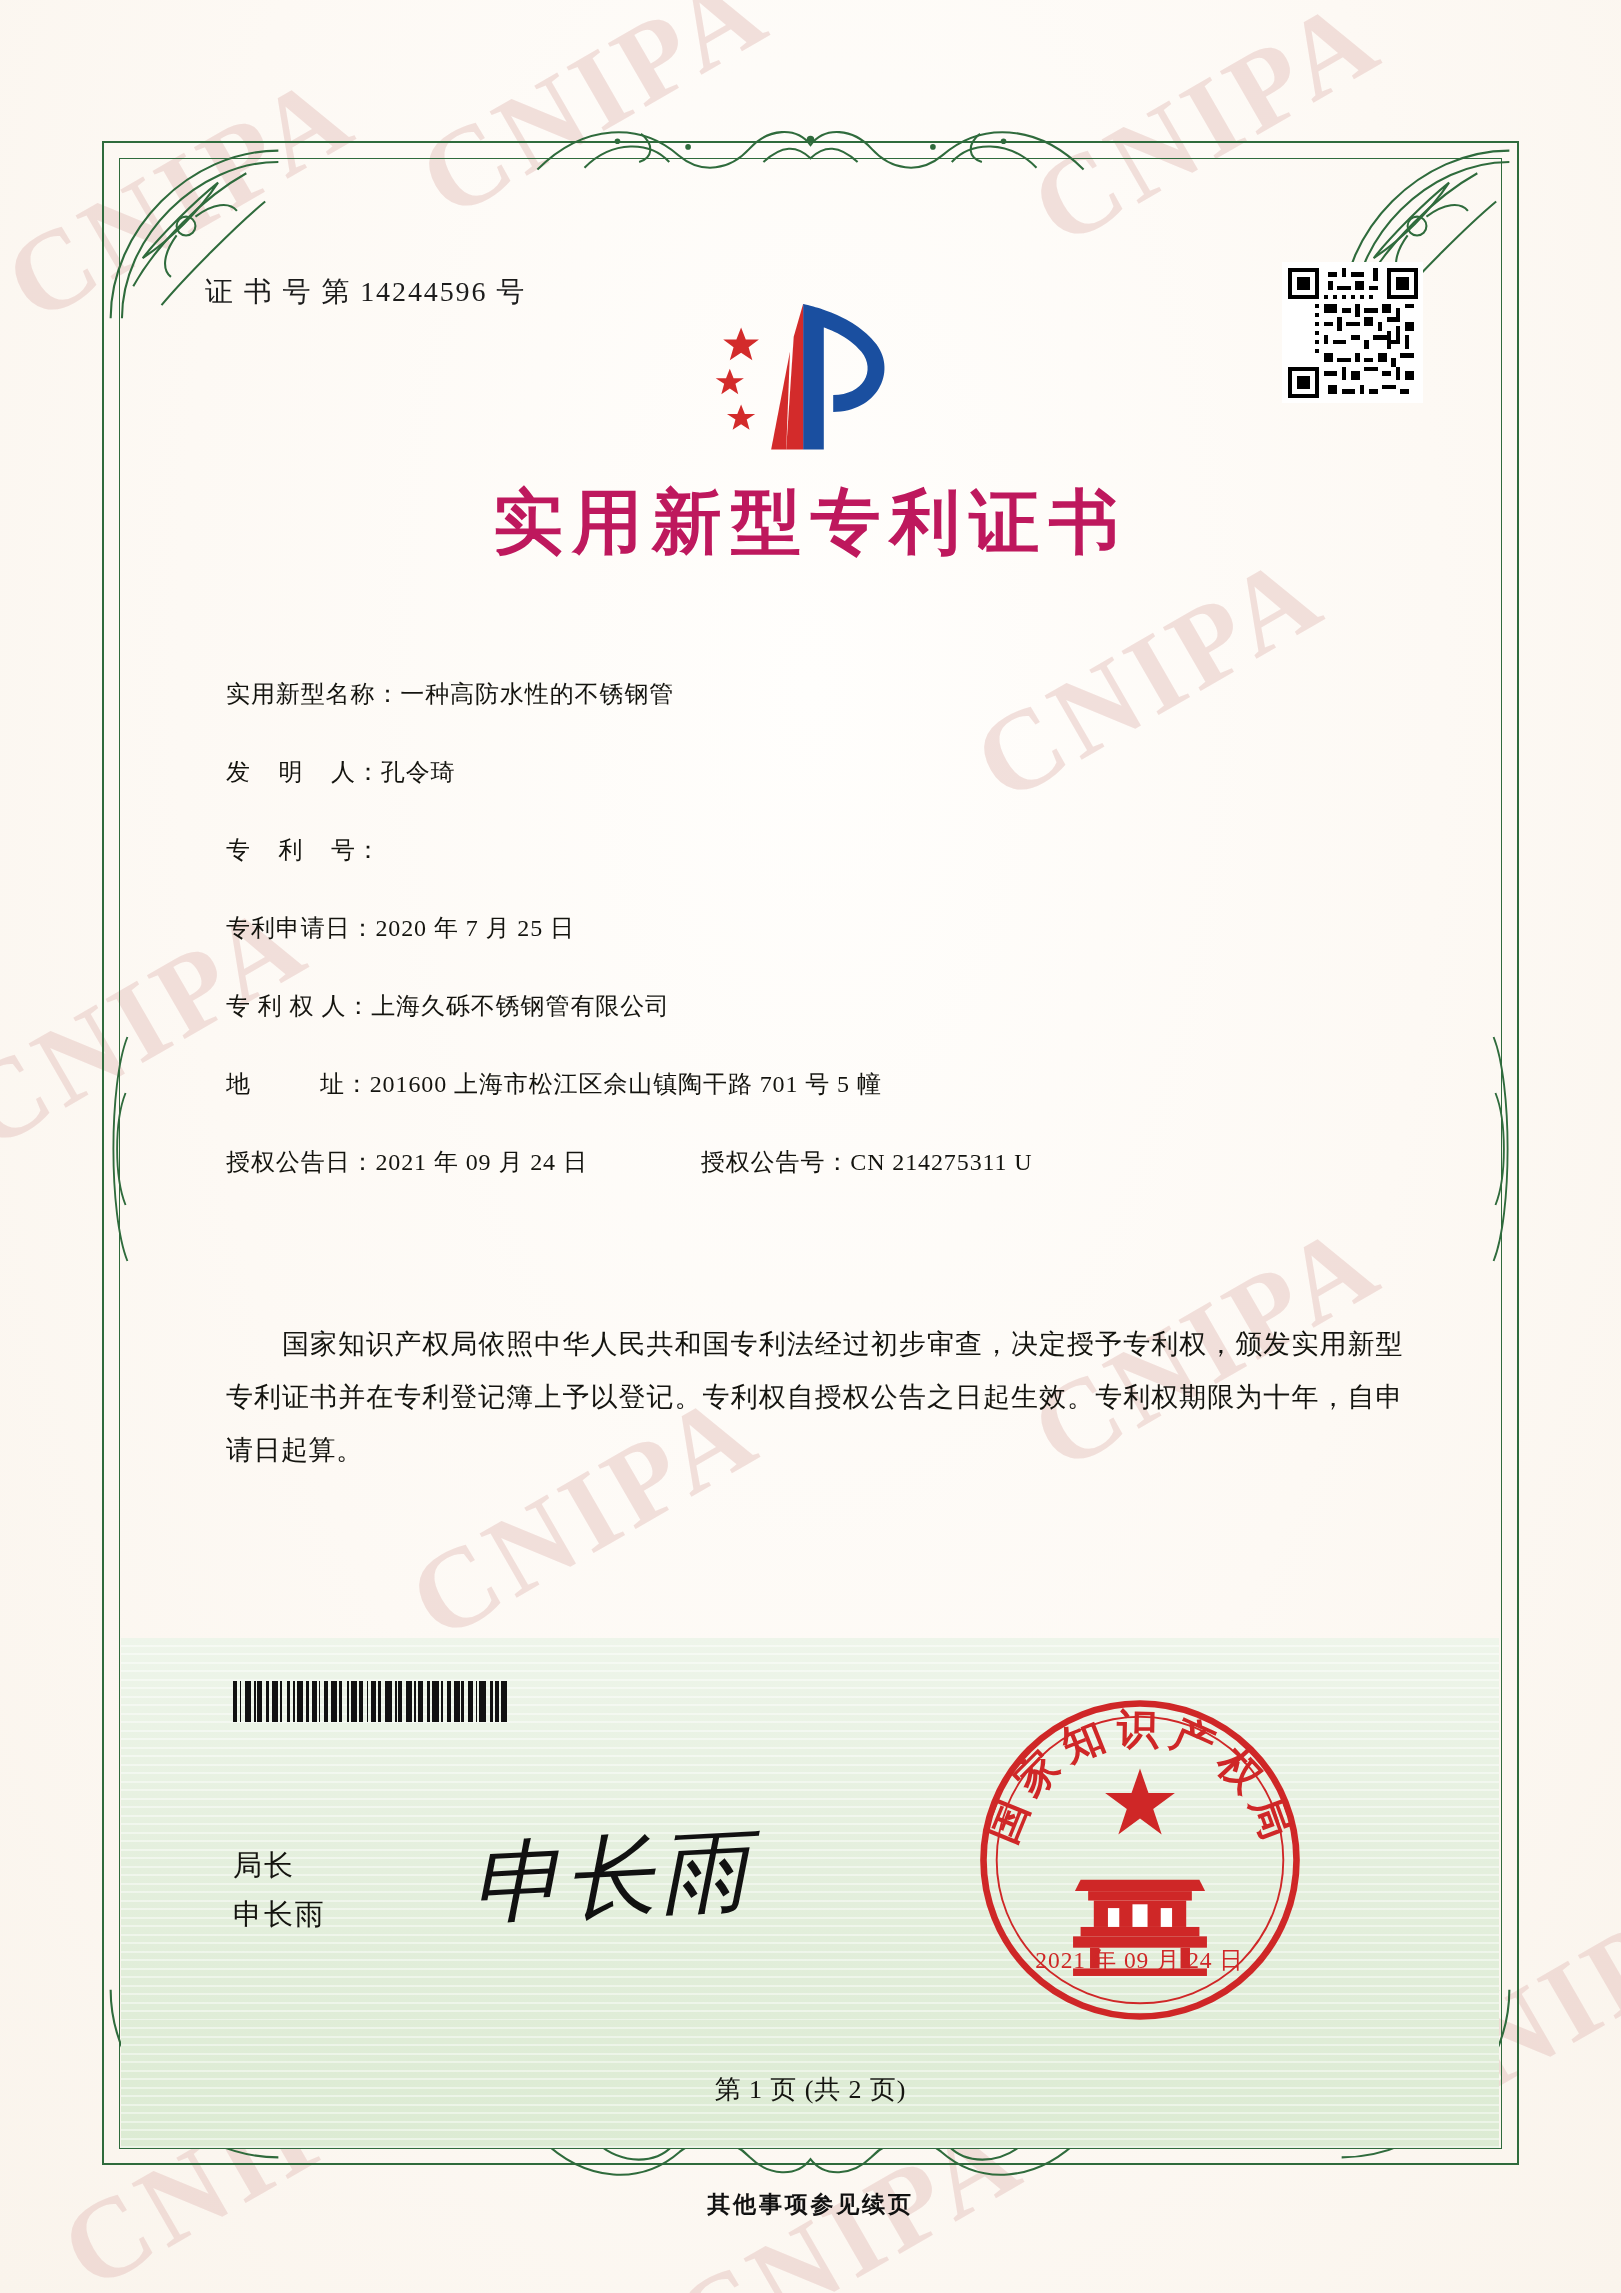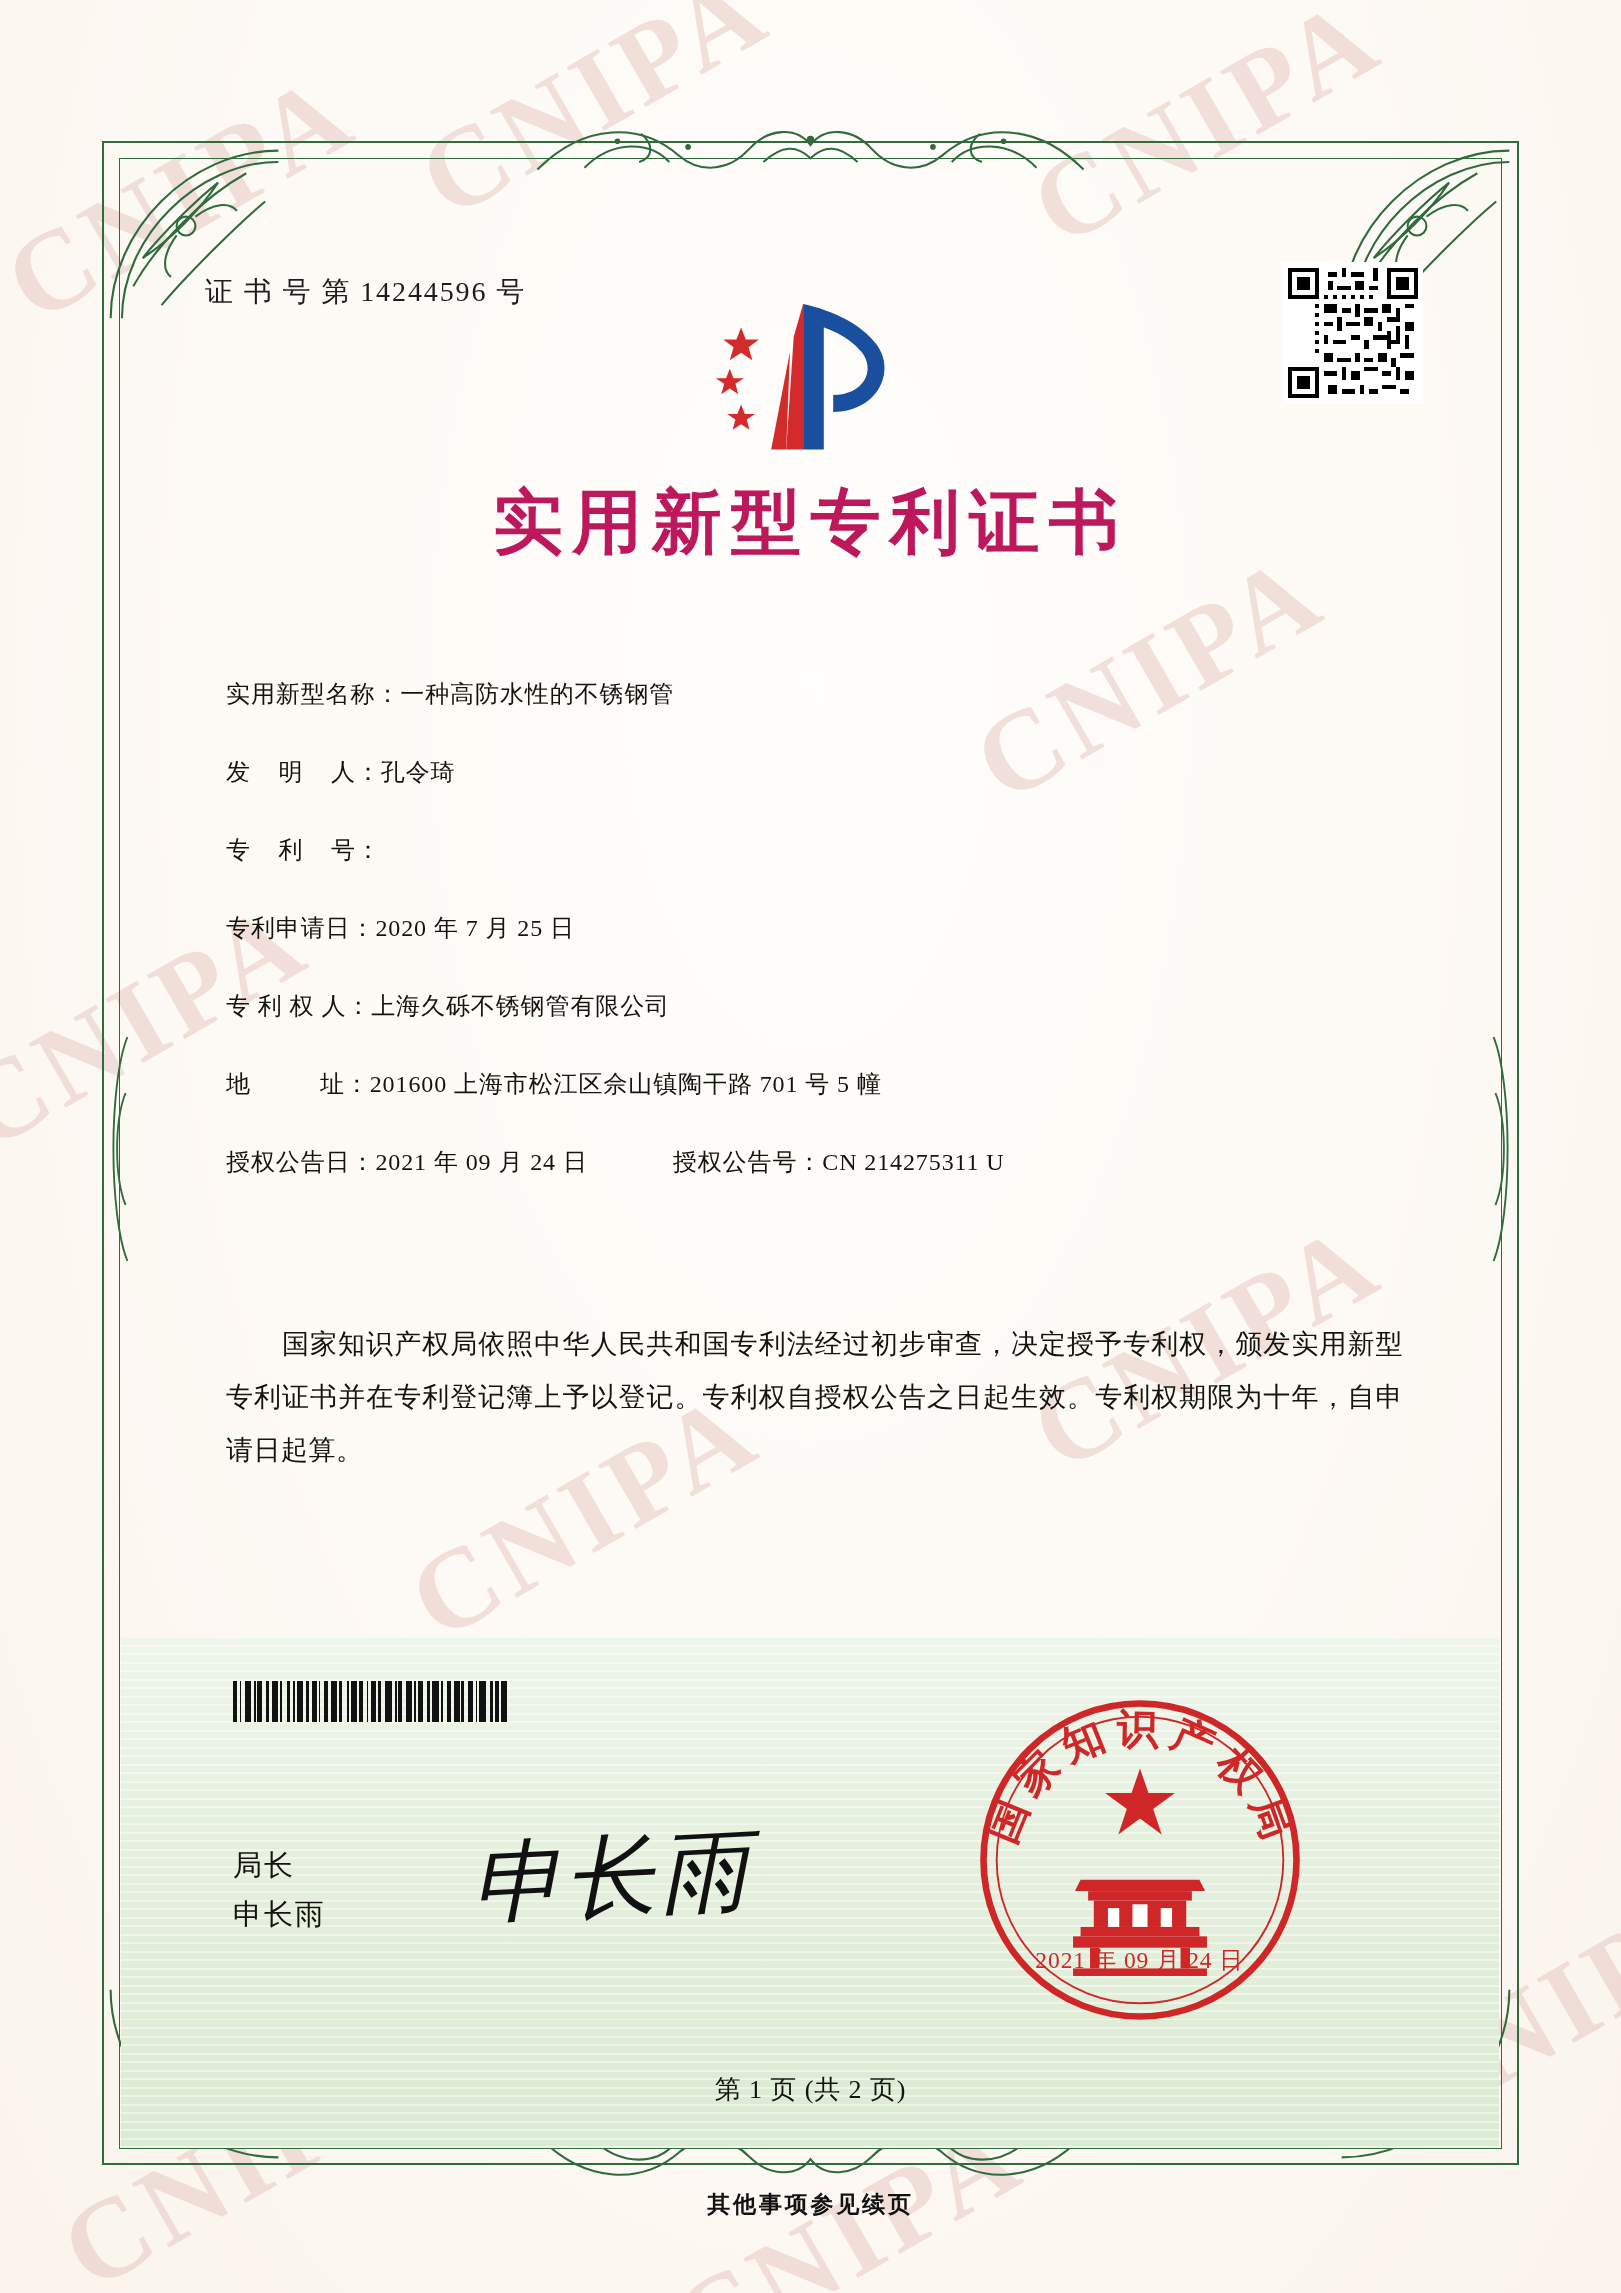--- a/index.html
+++ b/index.html
@@ -123,21 +123,21 @@
   }
   .flabel {
     flex: 0 0 auto;
     white-space: pre;
   }
   .fvalue {
     flex: 1 1 auto;
     white-space: pre;
   }
   .frow.two-col .seg2 {
-    margin-left: 85px;
+    margin-left: 113px;
     white-space: pre;
   }
 
   
   .paras {
     position: absolute;
     left: 226px;
     top: 1318px;
     width: 1177px;
     font-size: 27px;

